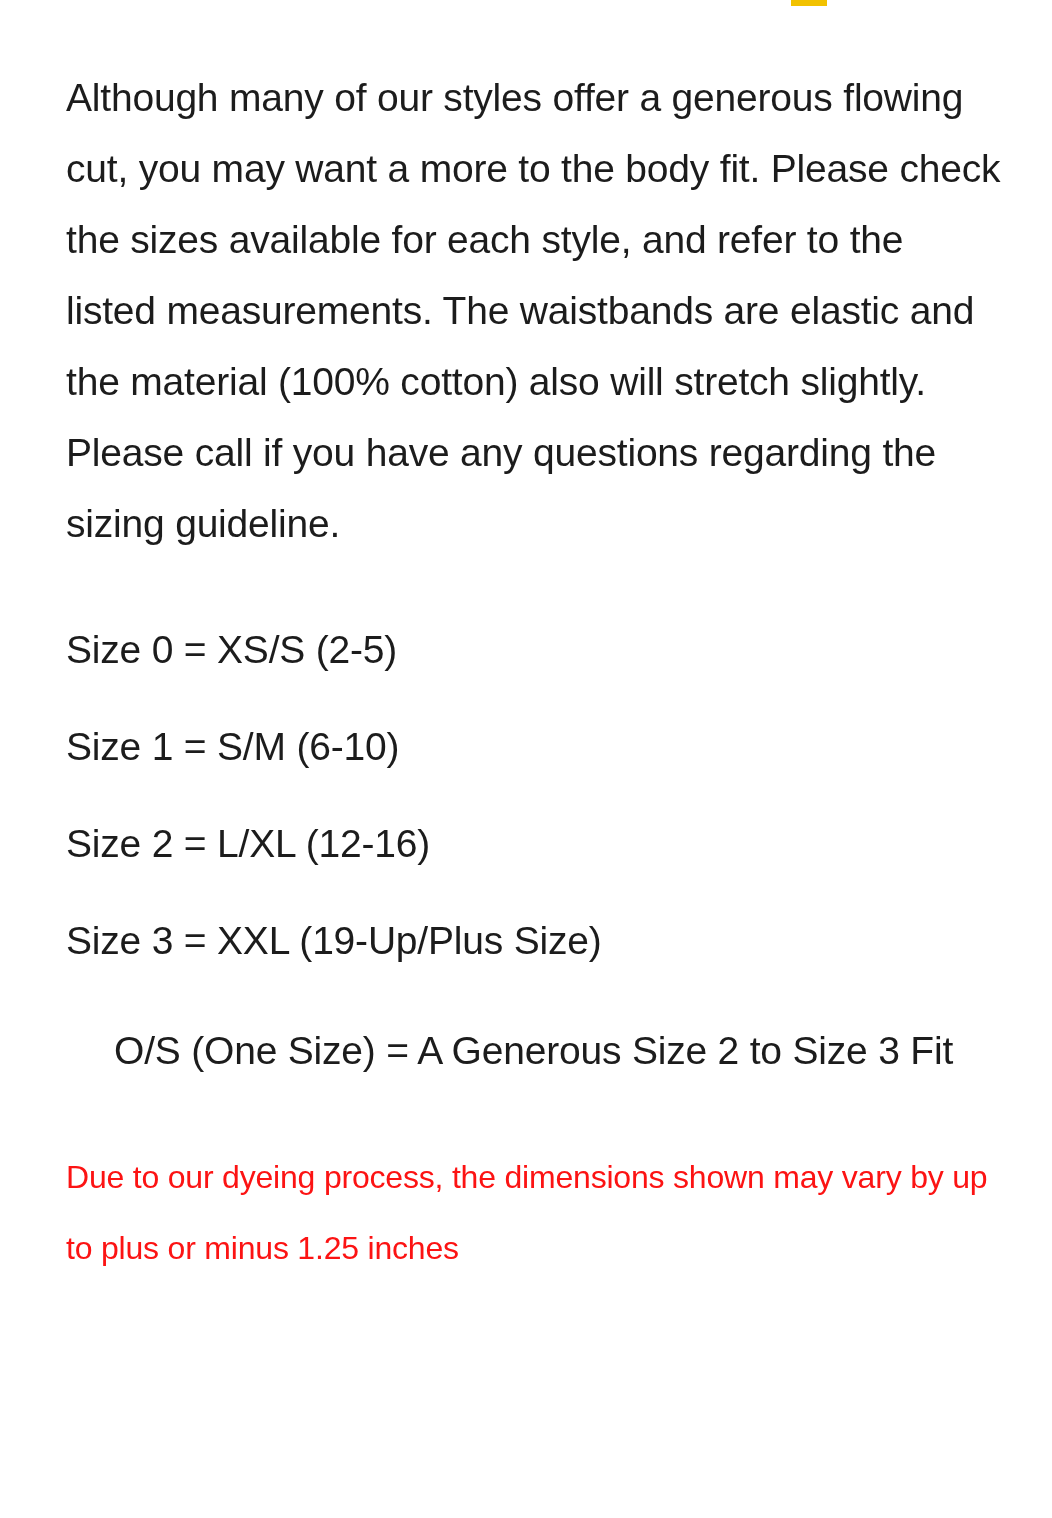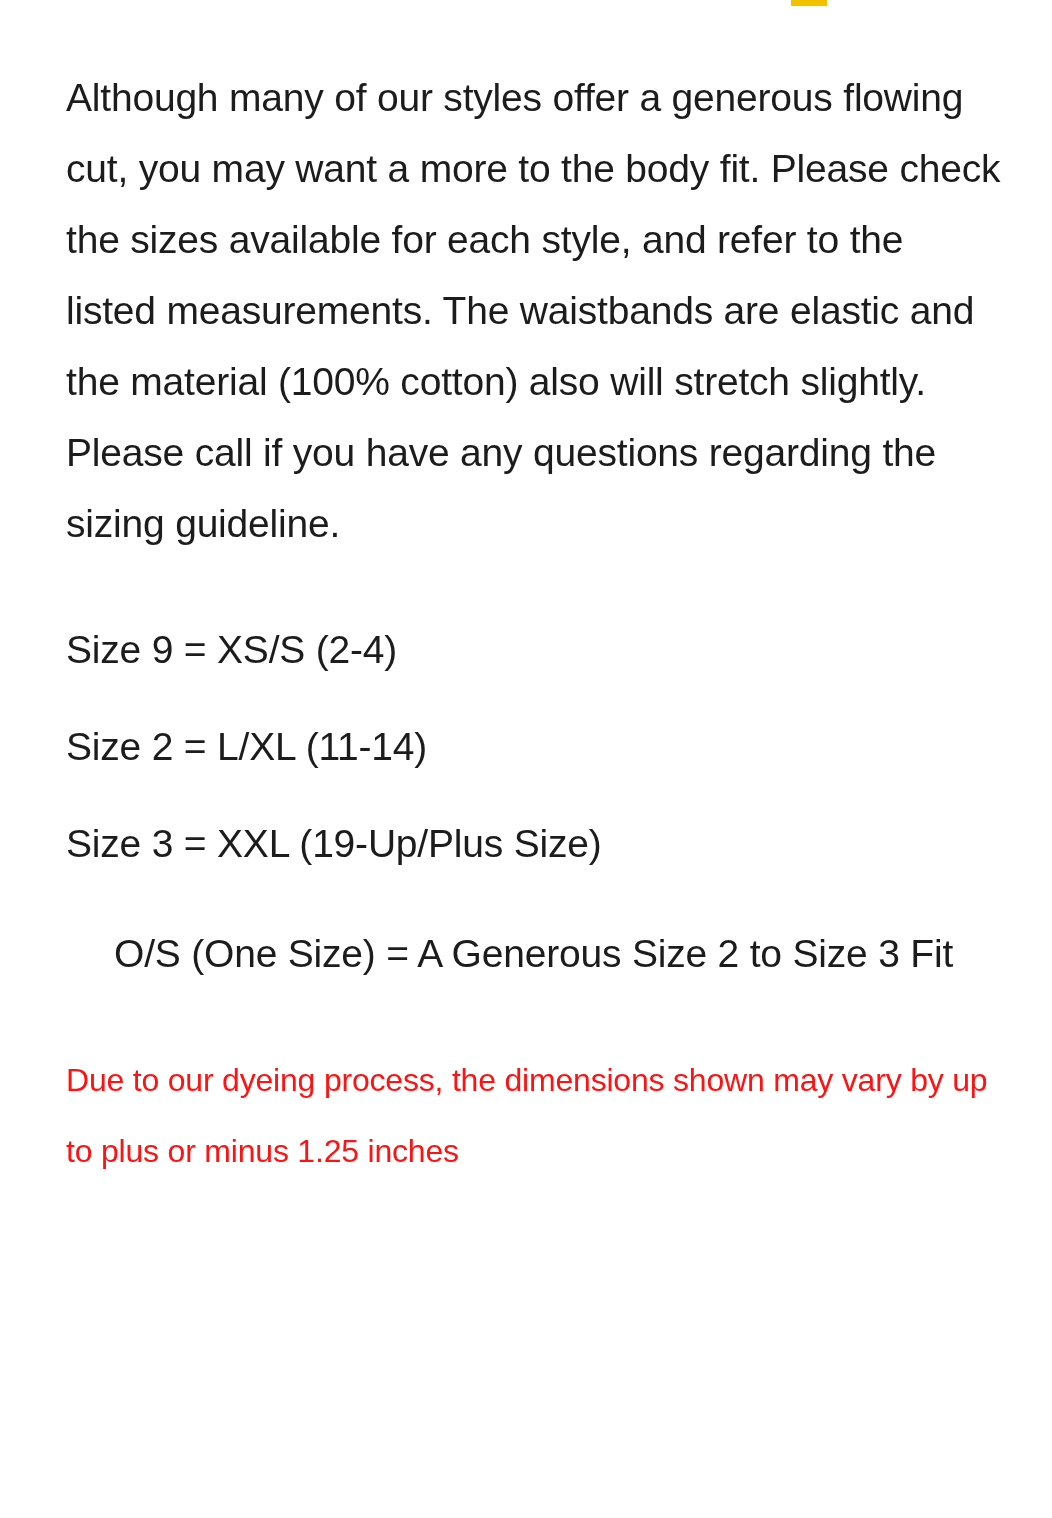--- a/index.html
+++ b/index.html
@@ -113,22 +113,23 @@
 
     <div class="top-accent"></div>
     <div class="right-rule-top"></div>
     <div class="right-rule-bottom"></div>
 
     <div class="content">
 
       <p class="para">Although many of our styles offer a generous flowing cut, you may want a more to the body fit. Please check the sizes available for each style, and refer to the listed measurements. The waistbands are elastic and the material (100% cotton) also will stretch slightly. Please call if you have any questions regarding the sizing guideline.</p>
 
       <div class="size-list">
-        <div class="size-line">Size 9 = XS/S (2-4)</div>
-        <div class="size-line">Size 2 = L/XL (11-14)</div>
+        <div class="size-line">Size 0 = XS/S (2-5)</div>
+        <div class="size-line">Size 1 = S/M (6-10)</div>
+        <div class="size-line">Size 2 = L/XL (12-16)</div>
         <div class="size-line">Size 3 = XXL (19-Up/Plus Size)</div>
         <div class="size-line wrap">O/S (One Size) = A Generous Size 2 to Size 3 Fit</div>
       </div>
 
       <div class="notice">Due to our dyeing process, the dimensions shown may vary by up to plus or minus 1.25 inches</div>
 
     </div>
   </div>
 </div>
 

